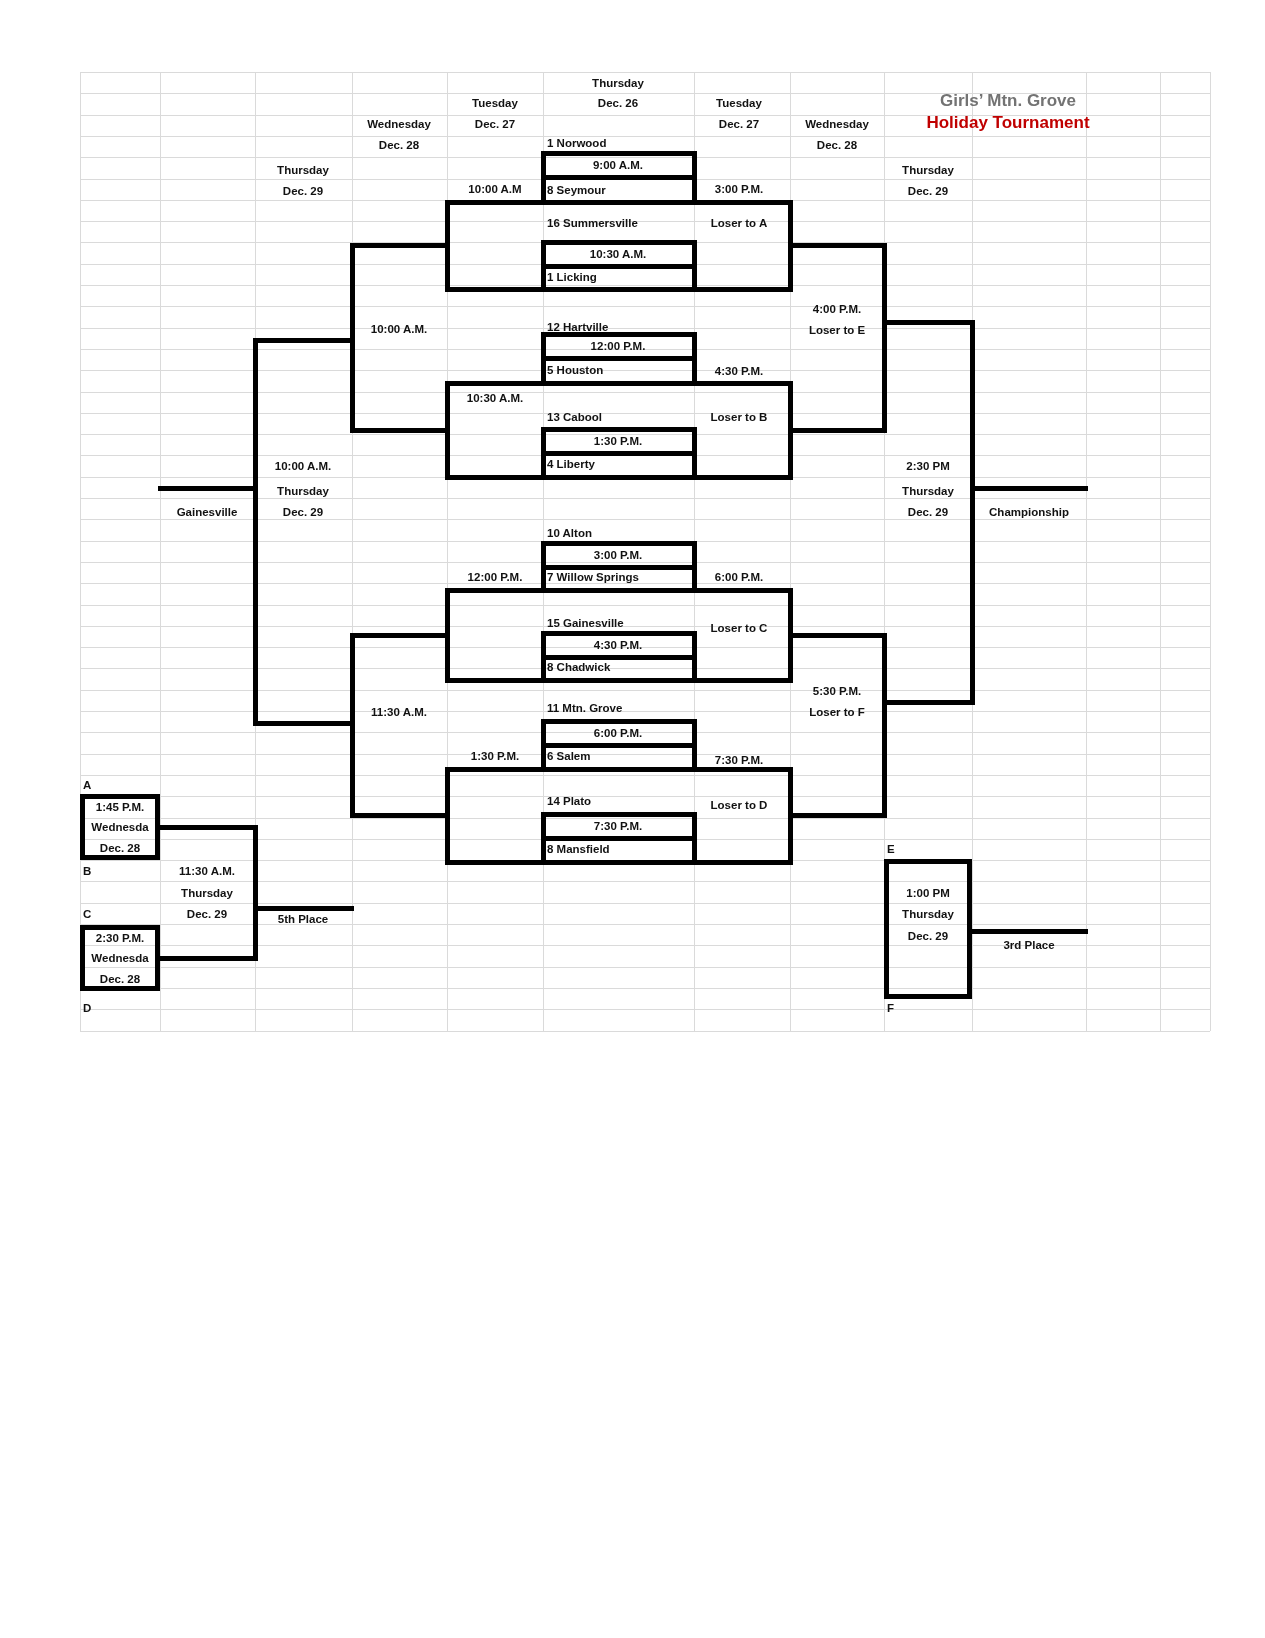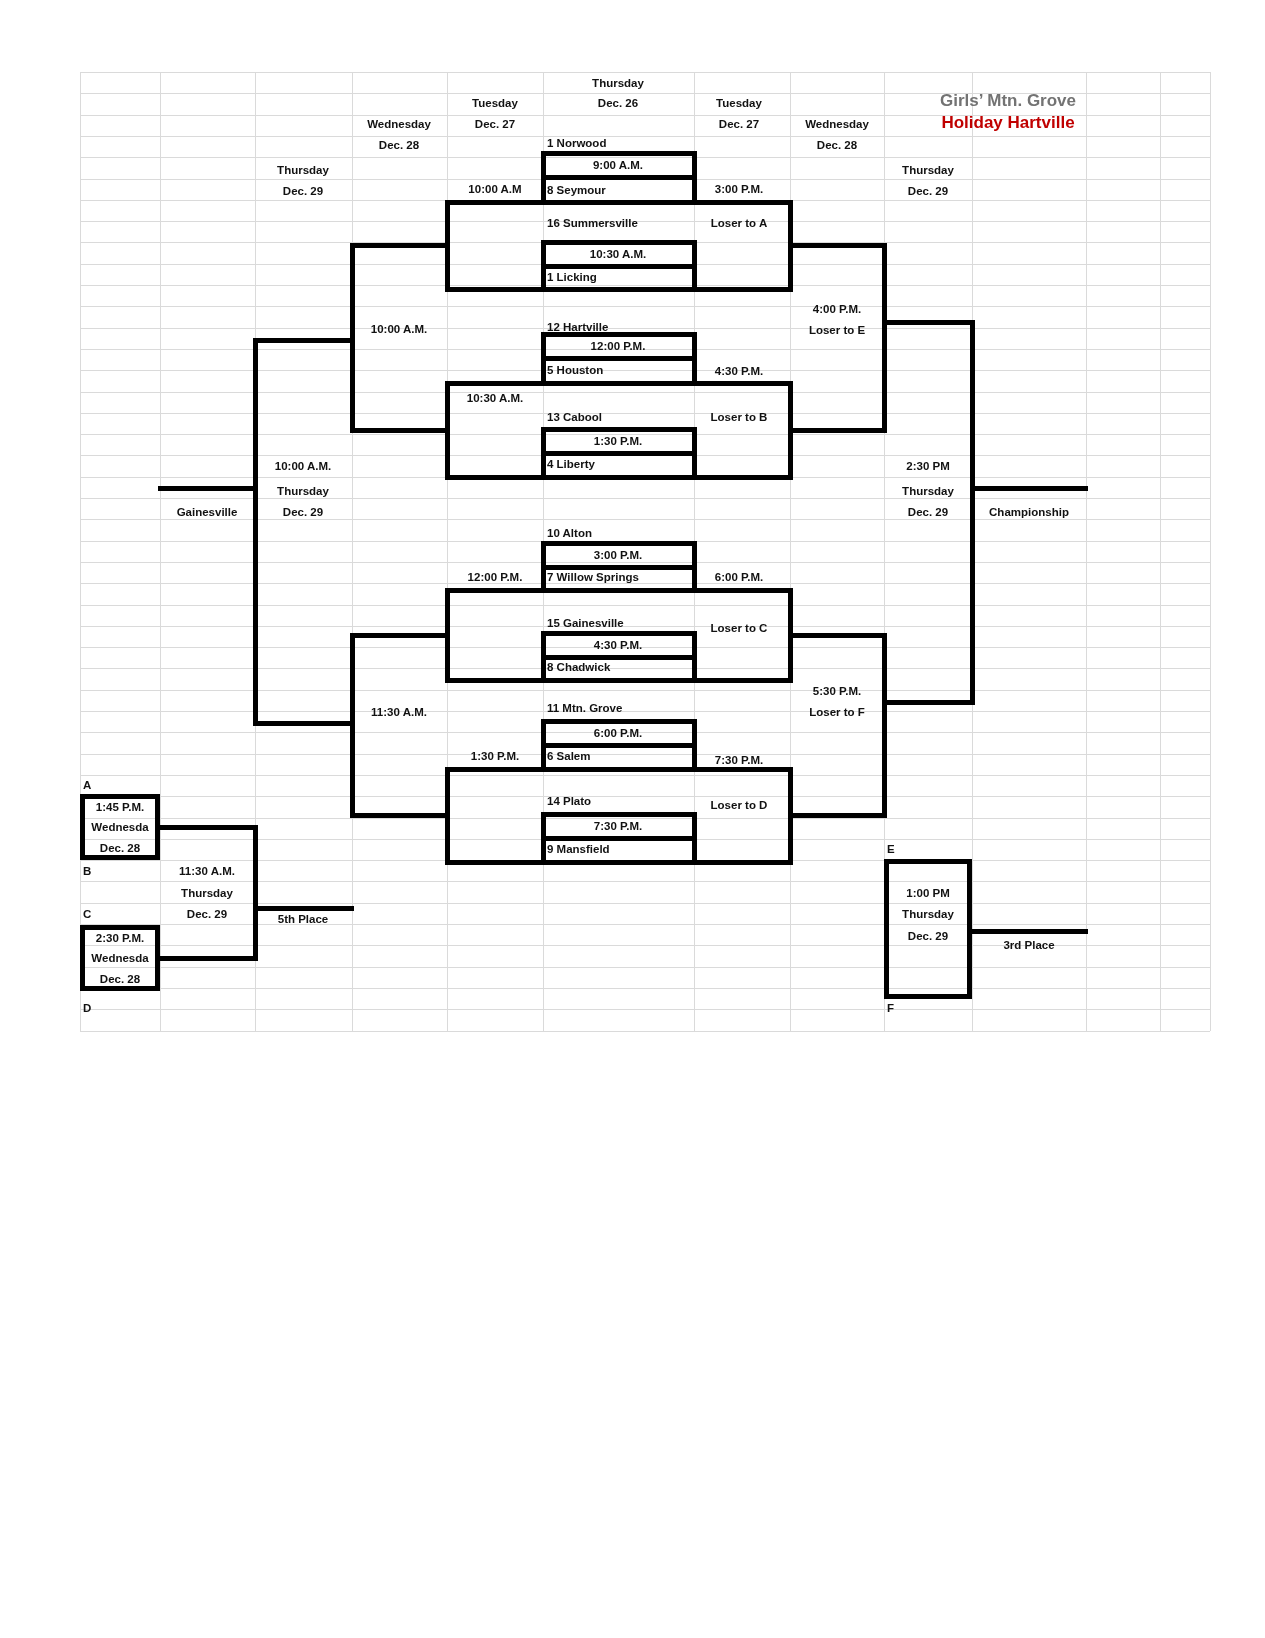--- a/index.html
+++ b/index.html
@@ -151,21 +151,21 @@
       <div class="line" style="left: 882px; top: 633px; width: 5px; height: 185px;"></div>
       <div class="line" style="left: 253px; top: 338px; width: 5px; height: 388px;"></div>
       <div class="line" style="left: 970px; top: 320px; width: 5px; height: 385px;"></div>
       <div class="line" style="left: 253px; top: 825px; width: 5px; height: 136px;"></div>
       <div class="box" style="left: 80px; top: 794px; width: 80px; height: 66px;"></div>
       <div class="box" style="left: 80px; top: 925px; width: 80px; height: 66px;"></div>
       <div class="box" style="left: 884px; top: 859px; width: 88px; height: 140px;"></div>
     </div>
 
   <div class="title" style="left: 1008px; top: 101px; color: #737373;">Girls’ Mtn. Grove</div>
-  <div class="title" style="left: 1008px; top: 123px; color: rgb(192, 0, 0);">Holiday Hartville</div>
+  <div class="title" style="left: 1008px; top: 123px; color: rgb(192, 0, 0);">Holiday Tournament</div>
 
   <div class="lbl" style="left:618px;top:83px">Thursday</div>
   <div class="lbl" style="left:618px;top:103px">Dec. 26</div>
   <div class="lbl" style="left:495px;top:103px">Tuesday</div>
   <div class="lbl" style="left:739px;top:103px">Tuesday</div>
   <div class="lbl" style="left:399px;top:124px">Wednesday</div>
   <div class="lbl" style="left:495px;top:124px">Dec. 27</div>
   <div class="lbl" style="left:739px;top:124px">Dec. 27</div>
   <div class="lbl" style="left:837px;top:124px">Wednesday</div>
   <div class="lbl" style="left:399px;top:145px">Dec. 28</div>
@@ -198,21 +198,21 @@
   <div class="lbl la" style="left:547px;top:623px">15 Gainesville</div>
   <div class="lbl" style="left:618px;top:645px">4:30 P.M.</div>
   <div class="lbl la" style="left:547px;top:667px">8 Chadwick</div>
 
   <div class="lbl la" style="left:547px;top:708px">11 Mtn. Grove</div>
   <div class="lbl" style="left:618px;top:733px">6:00 P.M.</div>
   <div class="lbl la" style="left:547px;top:756px">6 Salem</div>
 
   <div class="lbl la" style="left:547px;top:801px">14 Plato</div>
   <div class="lbl" style="left:618px;top:826px">7:30 P.M.</div>
-  <div class="lbl la" style="left:547px;top:849px">9 Mansfield</div>
+  <div class="lbl la" style="left:547px;top:849px">8 Mansfield</div>
 
   <div class="lbl" style="left:739px;top:189px">3:00 P.M.</div>
   <div class="lbl" style="left:739px;top:223px">Loser to A</div>
   <div class="lbl" style="left:739px;top:371px">4:30 P.M.</div>
   <div class="lbl" style="left:739px;top:417px">Loser to B</div>
   <div class="lbl" style="left:739px;top:577px">6:00 P.M.</div>
   <div class="lbl" style="left:739px;top:628px">Loser to C</div>
   <div class="lbl" style="left:739px;top:760px">7:30 P.M.</div>
   <div class="lbl" style="left:739px;top:805px">Loser to D</div>
 

